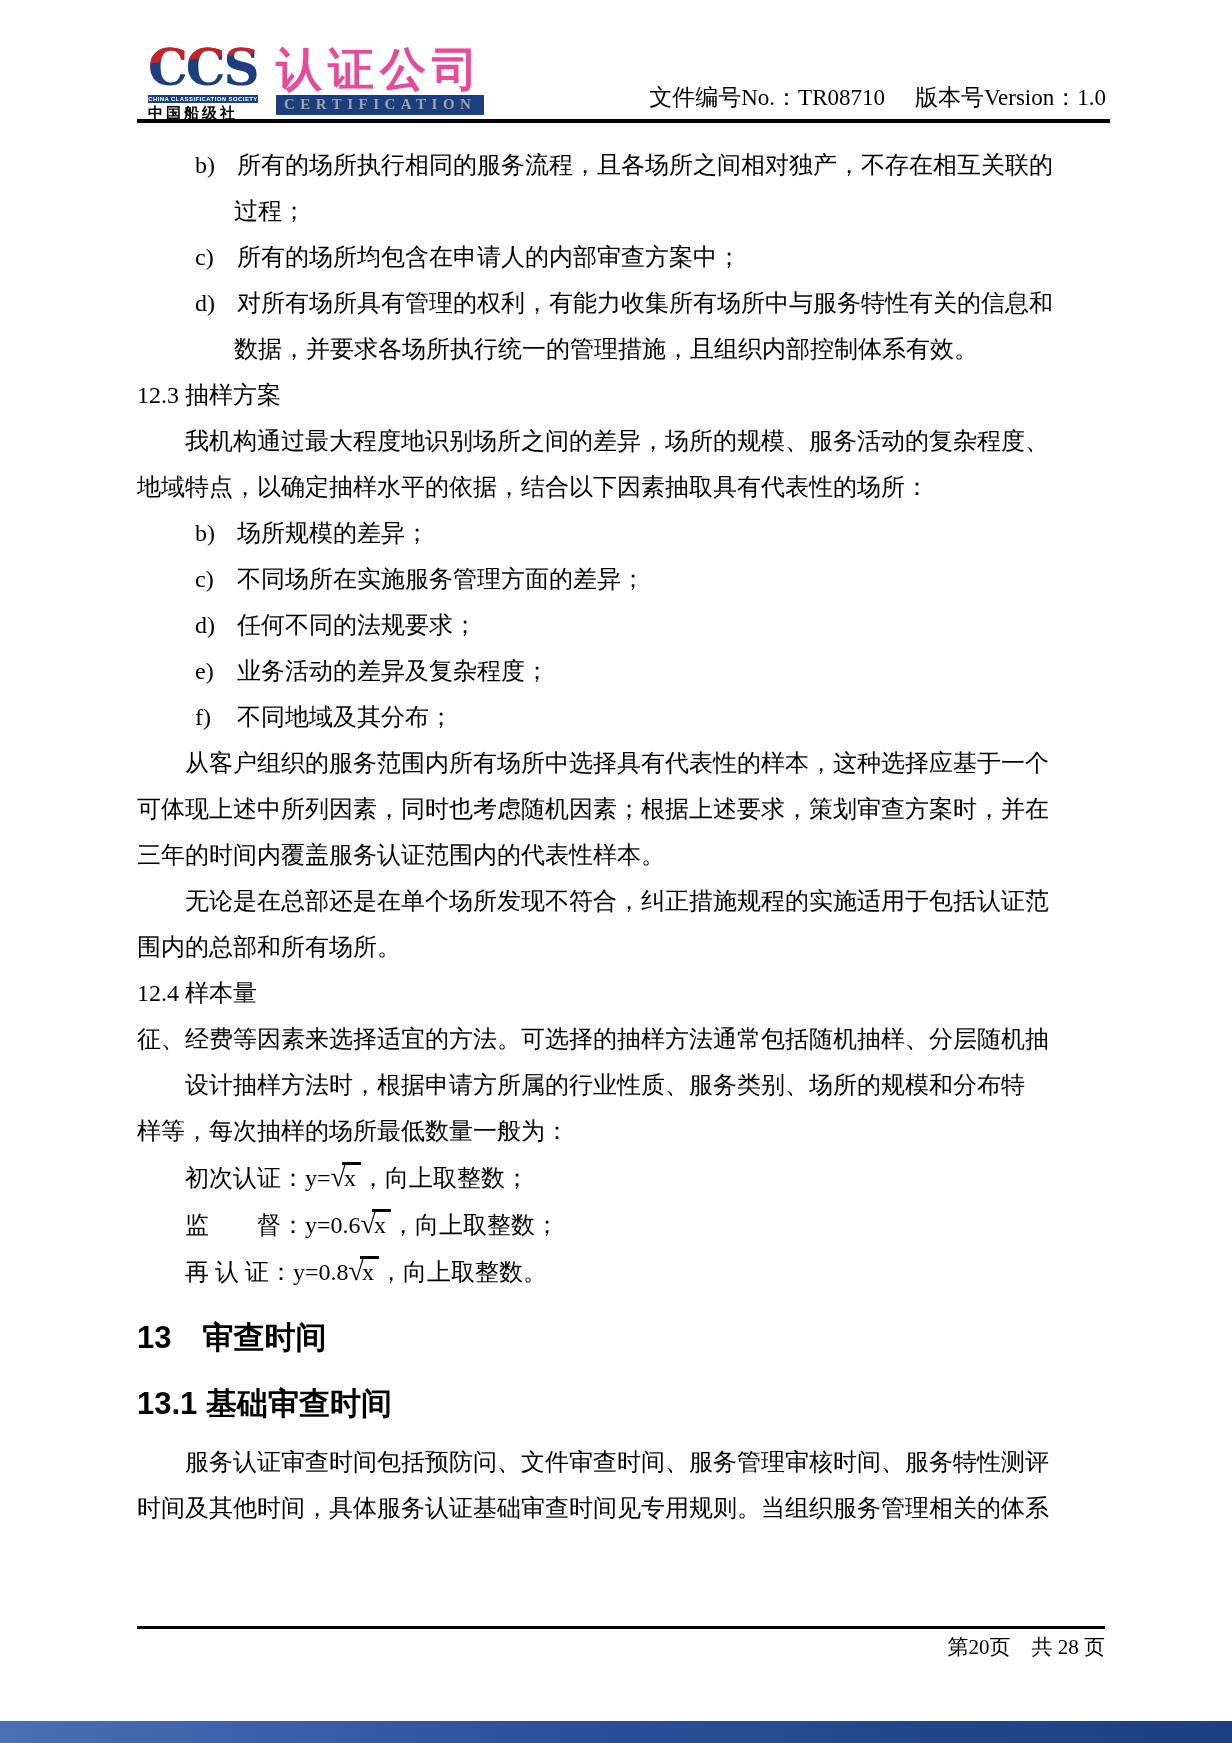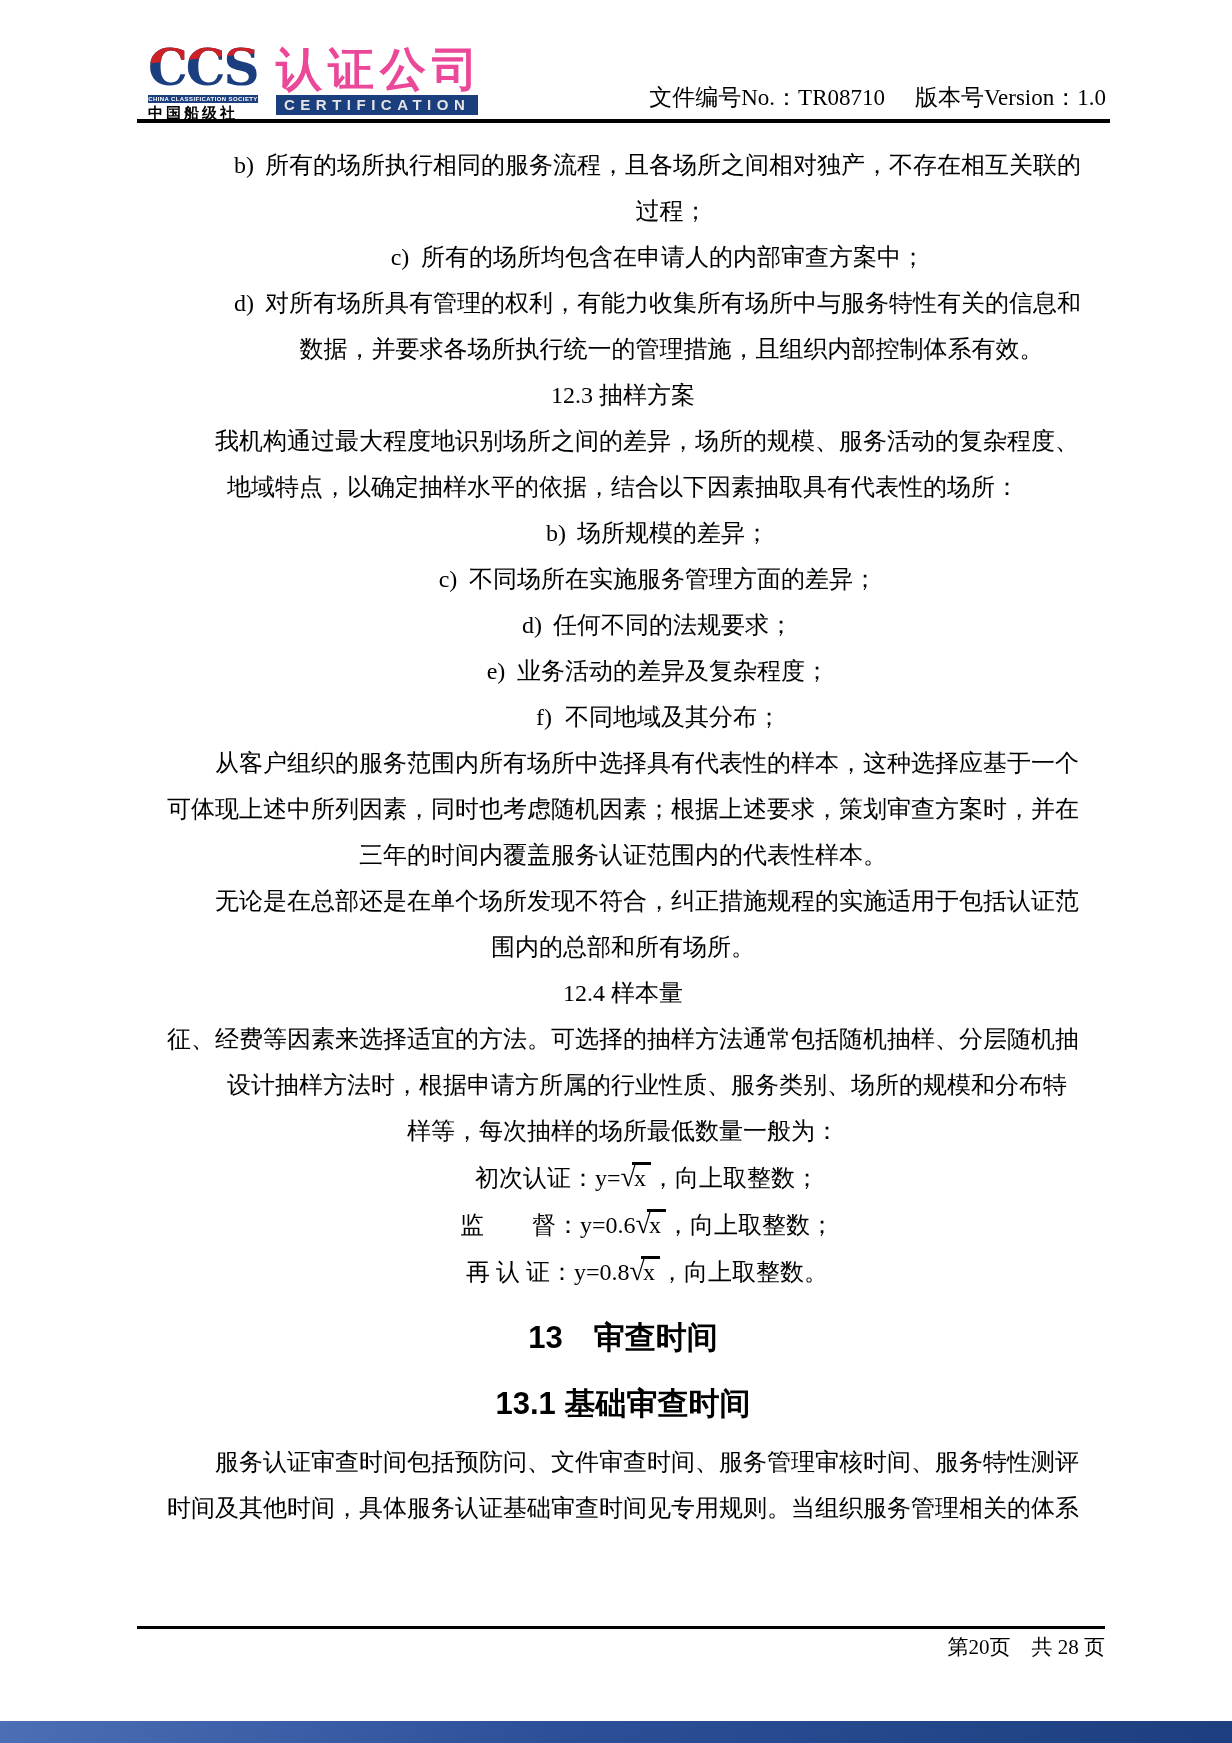--- a/index.html
+++ b/index.html
@@ -17,29 +17,29 @@
   .ccs-red{position:absolute;left:0;top:0;color:#cc2127;
     clip-path:polygon(0 0,100% 0,100% 16%,0 40%);}
   .society-bar{margin-top:3px;width:110px;background:#1a3e7e;color:#fff;
     font-family:"Liberation Sans",sans-serif;font-weight:bold;font-size:6px;
     letter-spacing:.4px;text-align:center;padding:1px 0;}
   .society-cn{margin-top:1px;color:#000000;font-weight:bold;font-size:15px;
     letter-spacing:3px;white-space:nowrap;}
   .logo-right{margin-left:16px;}
   .company-cn{font-family:"Liberation Sans","DejaVu Sans",sans-serif;font-weight:bold;
     font-size:46px;line-height:46px;letter-spacing:6px;color:#ec4899;white-space:nowrap;}
-  .company-bar{margin-top:3px;background:#1a3e7e;color:#e5e5e5;width:fit-content;
-    font-family:Liberation Sans, sans-serif;font-weight:bold;font-size:15px;
+  .company-bar{margin-top:3px;background:#1a3e7e;color:#a3a3a3;width:fit-content;
+    font-family:Liberation Serif, serif;font-weight:bold;font-size:15px;
     letter-spacing:5.5px;padding:1px 8px 2px 8px;}
   .doc-meta{position:absolute;top:82px;right:126px;font-size:23px;white-space:nowrap;}
   .meta-gap{display:inline-block;width:30px;}
   .header-rule{position:absolute;left:137px;top:119px;width:973px;height:4px;background:#000;}
   
   .content{position:absolute;left:137px;top:142px;width:972px;font-size:24px;}
-  .line{min-height:46px;line-height:46px;text-align:center;}
+  .line{min-height:46px;line-height:46px;}
   .li{padding-left:58px;}
   .marker{display:inline-block;width:42px;}
   .licont{padding-left:97px;}
   .pf{text-indent:48px;}
   .h1{font-weight:bold;font-size:31px;margin-top:20px;margin-bottom:12px;
     font-family:"Liberation Sans","DejaVu Sans",sans-serif;}
   .formula{padding-left:48px;}
   .sqrt-sign{font-weight:bold;font-size:28px;letter-spacing:-2px;}
   .radicand{border-top:3px solid #000;padding:0 5px 0 2px;margin-left:-2px;}
   

